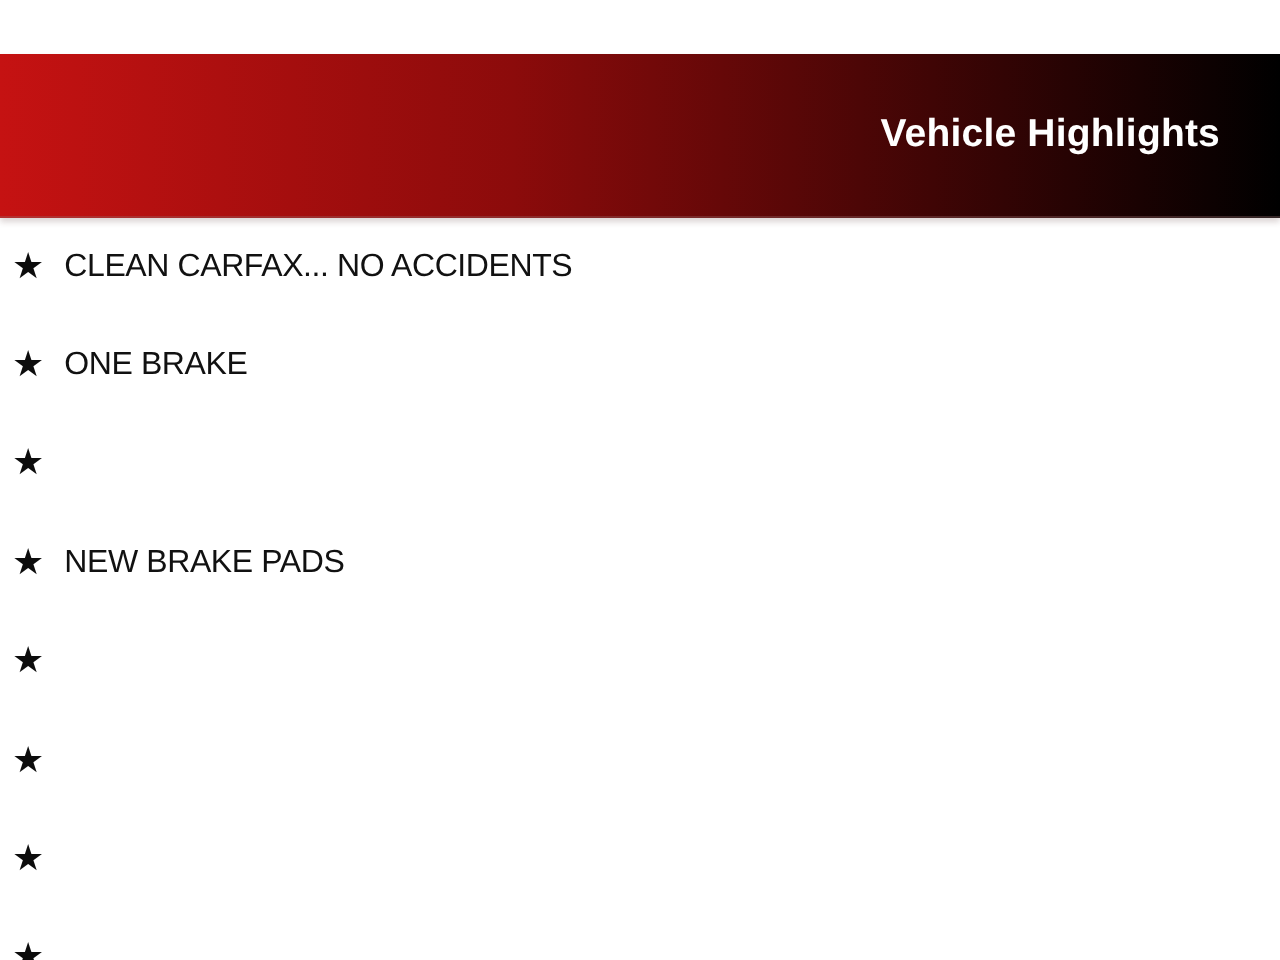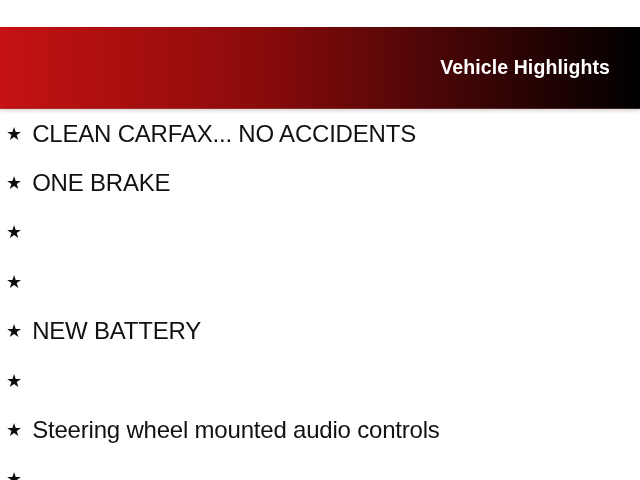--- a/index.html
+++ b/index.html
@@ -60,21 +60,21 @@
   }
   .star {
     font-family: "DejaVu Sans", sans-serif;
     font-size: 18px;
     line-height: 1;
     color: #0c0c0c;
     flex: 0 0 auto;
   }
   .label {
     margin-left: 10px;
-    font-size: 24px;
+    font-size: 16px;
     font-weight: 500;
     letter-spacing: -0.2px;
     color: #111111;
     white-space: nowrap;
   }
 </style>
 </head>
 <body>
 
 <div class="card">
@@ -90,30 +90,29 @@
     </li>
     <li>
       <span class="star">★</span>
       <span class="label">ONE BRAKE</span>
     </li>
     <li>
       <span class="star">★</span>
     </li>
     <li>
       <span class="star">★</span>
-    </li>
-    <li>
-      <span class="star">★</span>
-      <span class="label">NEW BATTERY</span>
+      <span class="label">NEW BRAKE PADS</span>
     </li>
     <li>
       <span class="star">★</span>
     </li>
     <li>
       <span class="star">★</span>
-      <span class="label">Steering wheel mounted audio controls</span>
+    </li>
+    <li>
+      <span class="star">★</span>
     </li>
     <li>
       <span class="star">★</span>
     </li>
   </ul>
 
 </div>
 
 </body></html>

